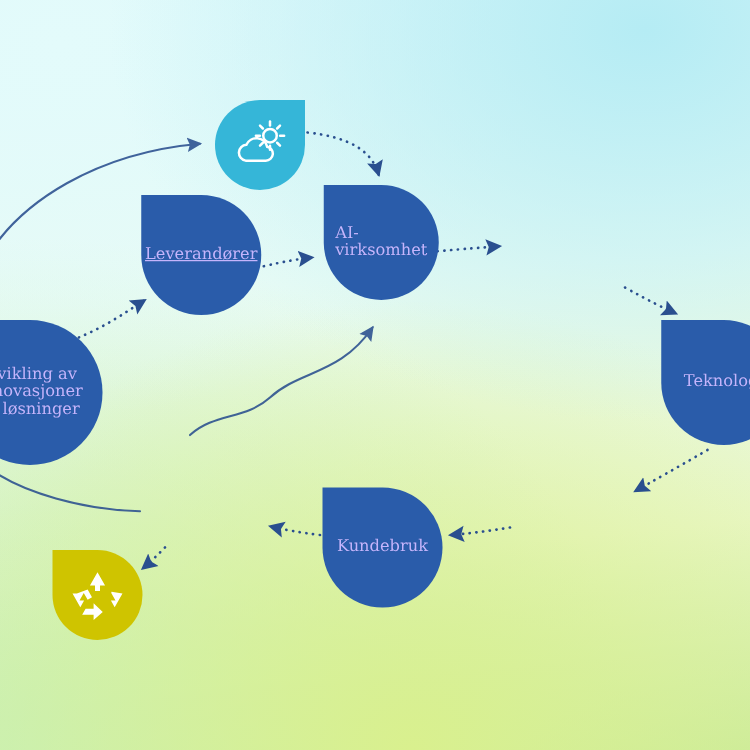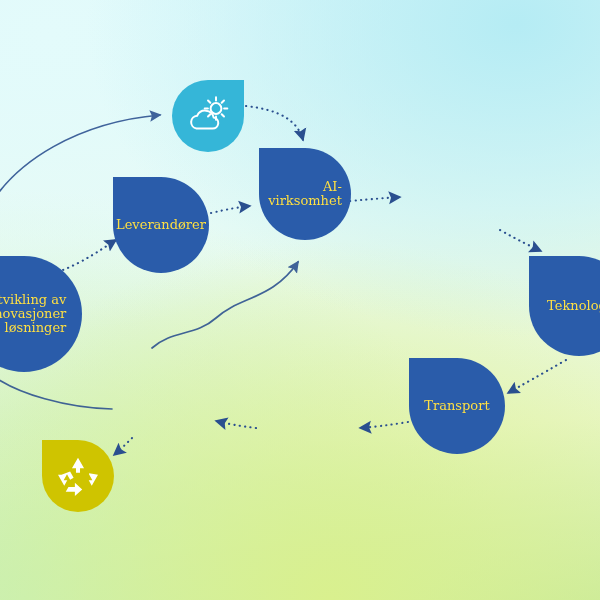--- a/index.html
+++ b/index.html
@@ -14,22 +14,22 @@
       radial-gradient(130% 95% at 86% 4%, #b5ecf4 0%, rgba(181,236,244,0) 55%),
       radial-gradient(120% 90% at 8% 6%, #e3fbfb 0%, rgba(227,251,251,0) 55%),
       radial-gradient(120% 100% at 55% 100%, #d9f08e 0%, rgba(217,240,142,0) 60%),
       radial-gradient(130% 110% at 4% 100%, #c8f0b8 0%, rgba(200,240,184,0) 62%),
       linear-gradient(175deg,#dff8fb 0%, #e8fbf3 38%, #eaf7c9 72%, #c9ea9f 100%);
   }
   #svgLayer{position:absolute;left:0;top:0;width:600px;height:600px;}
   .node{
     position:absolute;
     display:flex;align-items:center;justify-content:center;
-    text-align:right;
-    color:#fde047;
+    text-align:left;
+    color:#c4b5fd;
     line-height:1.08;
     box-sizing:border-box;
     -webkit-font-smoothing:antialiased;
   }
   .node .lbl{
     display:block;white-space:pre-line;
     padding:0 4px;
     text-shadow:0 0 1px rgba(0,0,0,.12);
   }
   
@@ -92,38 +92,38 @@
       </svg>
     </span>
   </div>
 
   <div class="node drop-tl" style="left:-34px;top:256px;width:116px;height:116px;background:#2a5caa;font-size:13px;">
     <span class="lbl">Utvikling av
 innovasjoner
 og løsninger</span>
   </div>
 
-  <div class="node drop-tl" style="left:113px;top:177px;width:96px;height:96px;background:#2a5caa;font-size:13px;">
+  <div class="node drop-tl" style="left:113px;top:156px;width:96px;height:96px;background:#2a5caa;font-size:13px;text-decoration:underline;">
     <span class="lbl">Leverandører</span>
   </div>
 
   <div class="node drop-tl" style="left:259px;top:148px;width:92px;height:92px;background:#2a5caa;font-size:13px;">
     <span class="lbl">AI-
 virksomhet</span>
   </div>
 
 
   <div class="node drop-tl" style="left:529px;top:256px;width:100px;height:100px;background:#2a5caa;font-size:13px;">
     <span class="lbl">Teknologi</span>
   </div>
 
-  <div class="node drop-tl" style="left:409px;top:358px;width:96px;height:96px;background:#2a5caa;font-size:13px;">
-    <span class="lbl">Transport</span>
+
+  <div class="node drop-tl" style="left:258px;top:390px;width:96px;height:96px;background:#2a5caa;font-size:13px;">
+    <span class="lbl">Kundebruk</span>
   </div>
-
 
 
   <div class="node drop-tl icon-node" style="left:42px;top:440px;width:72px;height:72px;background:#cfc400;">
     <span>
       <svg width="44" height="44" viewBox="0 0 48 48" fill="#ffffff">
         <path d="M24 4.2 L30.6 15.6 L26.2 15.6 L26.2 20.4 L21.8 20.4 L21.8 15.6
                  L17.4 15.6 Z"></path>
         <path d="M24 6.6 L28.2 13.9 L25.4 13.9 L25.4 13.9 Z" opacity="0"></path>
         <path d="M15.4 19.2 L19.2 25.9 L15.4 28.1 L12.0 22.2 L8.3 28.7
                  L12.3 28.7 L9.0 34.6 L2.2 22.6 L6.0 22.6 Z"></path>

